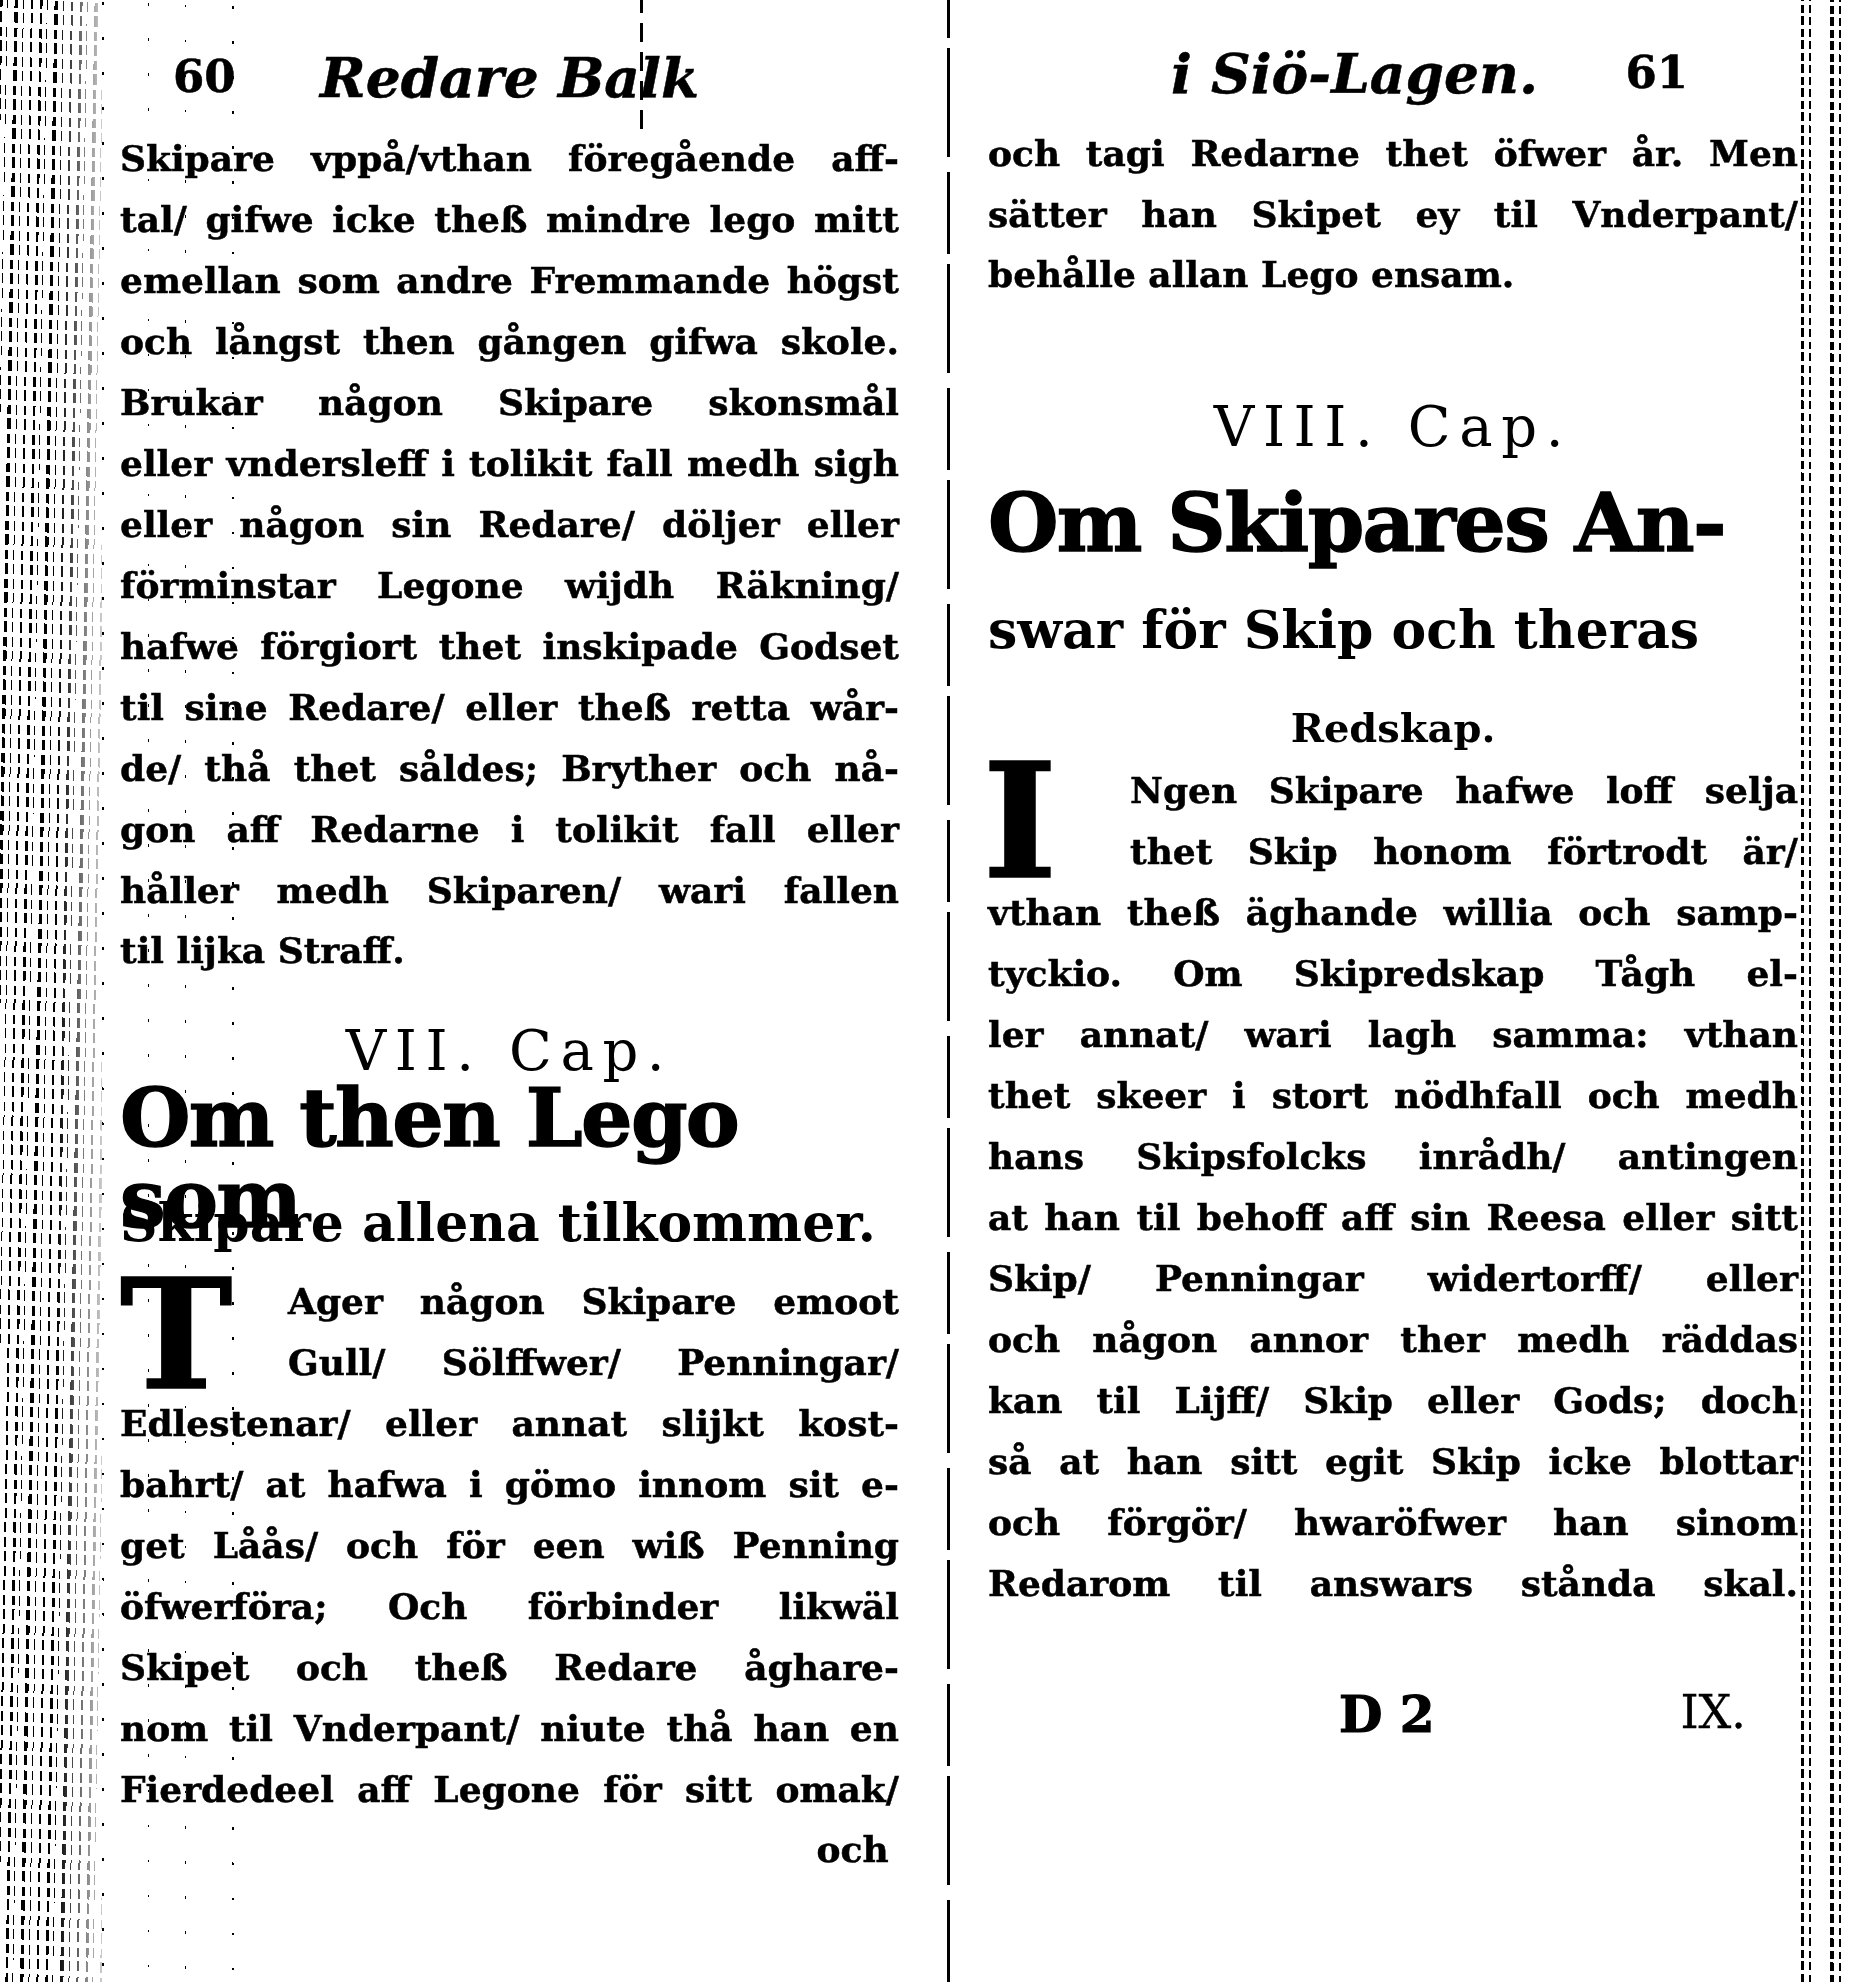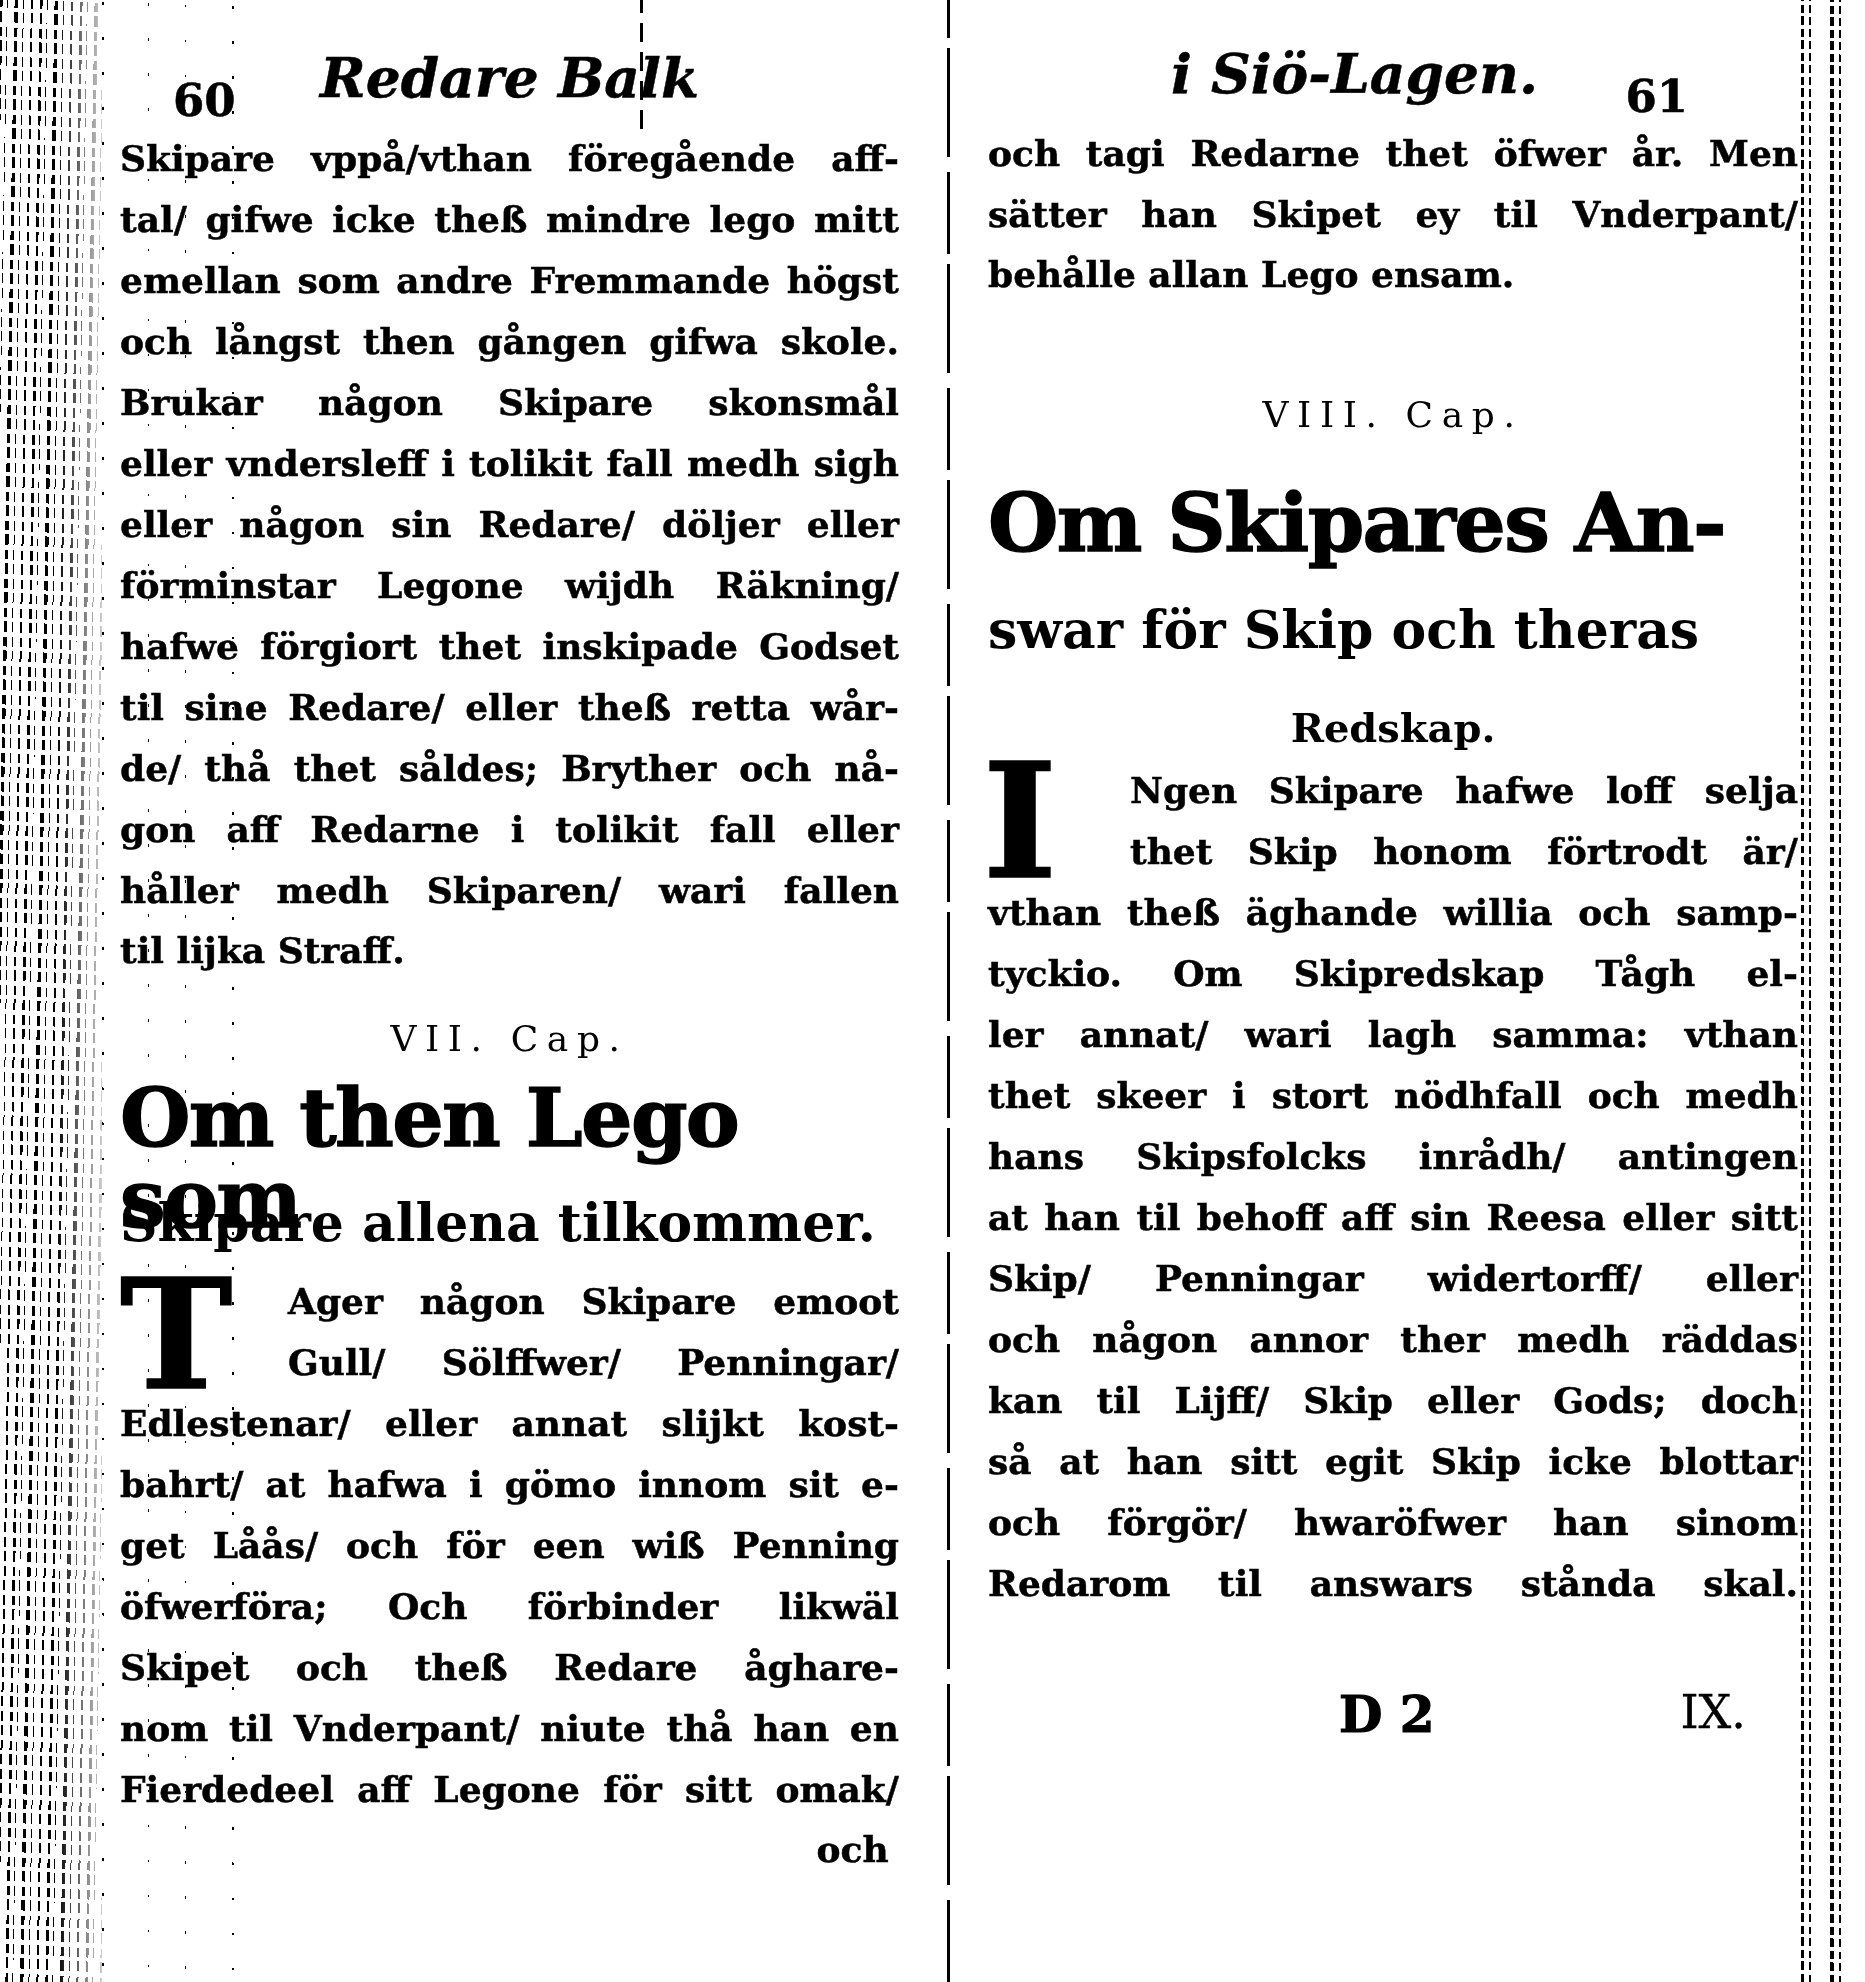--- a/index.html
+++ b/index.html
@@ -42,32 +42,32 @@
   }
   
   .page-col{position:absolute;top:0;height:100%;}
   .page-left{left:120px;width:779px;}
   .page-right{left:988px;width:810px;}
 
   .abs{position:absolute;left:0;width:100%;}
 
   .bl{font-weight:700;-webkit-text-stroke:0.5px #000;}
   .running-head{font-size:55px;text-align:center;font-style:italic;}
-  .pagenum{font-size:45px;font-weight:700;position:absolute;top:5.2px;margin-top:24px;}
+  .pagenum{font-size:45px;font-weight:700;position:absolute;top:5.2px;}
   .pagenum-left{left:53px;}
   .pagenum-right{right:110px;}
 
   .line{height:61px;display:flex;justify-content:space-between;align-items:center;
         font-size:36px;white-space:nowrap;}
   .line span{display:inline-block;}
   .line.s{display:block;line-height:61px;}
   .line.ind1{padding-left:168px;}
   .line.ind2{padding-left:142px;}
 
-  .cap-head{font-size:36px;letter-spacing:8.6px;text-align:center;font-weight:400;-webkit-text-stroke:0;}
+  .cap-head{font-size:56px;letter-spacing:8.6px;text-align:center;font-weight:400;-webkit-text-stroke:0;}
   .sec-title{font-size:81px;text-align:left;letter-spacing:-1.7px;font-weight:700;-webkit-text-stroke:1.4px #000;line-height:1;}
   .sec-sub{font-size:52px;text-align:left;font-weight:700;line-height:1.1;}
   .sec-sub2{font-size:40px;text-align:center;font-weight:700;margin-top:40px;}
 
   .para{position:absolute;left:0;width:100%;}
   .dropcap{position:absolute;left:0;top:-10.3px;font-size:151px;line-height:1;font-weight:700;-webkit-text-stroke:1.7px #000;}
   .dropcap-r{left:-5.2px;font-size:159px;top:-17px;}
 
   .catchword{display:block;text-align:right;font-size:36px;line-height:61px;padding-right:10.3px;}
   .sig-row{position:absolute;left:0;width:100%;height:69px;font-size:50px;font-weight:700;}

